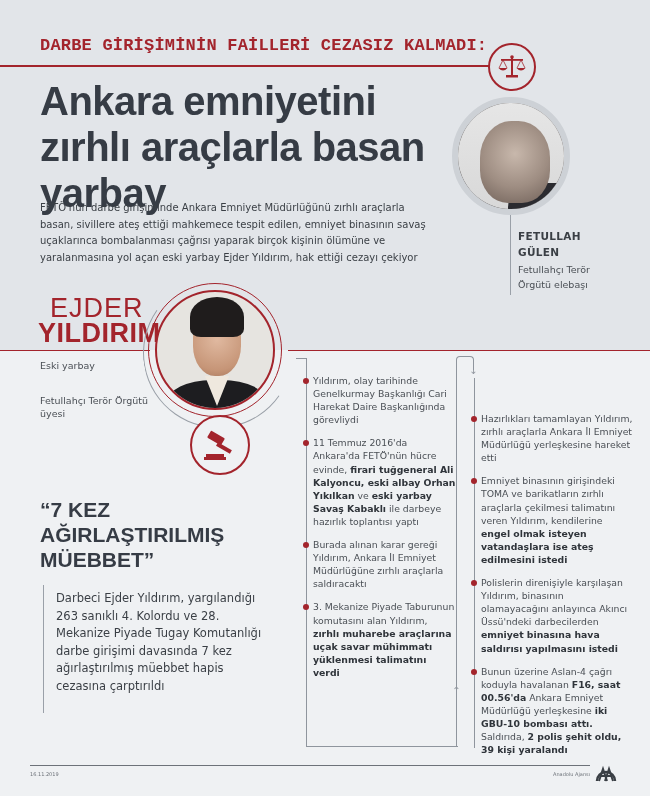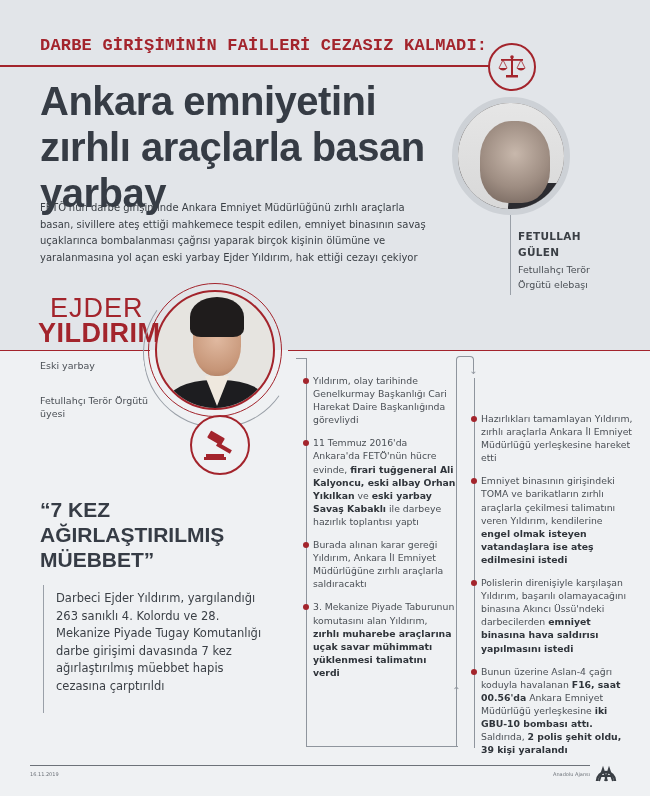--- a/index.html
+++ b/index.html
@@ -217,21 +217,21 @@
 
 <div class="tl-col col-left" id="tl-left">
     <div class="item"><span>Yıldırım, olay tarihinde Genelkurmay Başkanlığı Cari Harekat Daire Başkanlığında görevliydi</span></div>
     <div class="item"><span>11 Temmuz 2016'da Ankara'da FETÖ'nün hücre evinde, </span><b>firari tuğgeneral Ali Kalyoncu, eski albay Orhan Yıkılkan</b><span> ve </span><b>eski yarbay Savaş Kabaklı</b><span> ile darbeye hazırlık toplantısı yaptı</span></div>
     <div class="item"><span>Burada alınan karar gereği Yıldırım, Ankara İl Emniyet Müdürlüğüne zırhlı araçlarla saldıracaktı</span></div>
     <div class="item"><span>3. Mekanize Piyade Taburunun komutasını alan Yıldırım, </span><b>zırhlı muharebe araçlarına uçak savar mühimmatı yüklenmesi talimatını verdi</b></div>
   </div>
 <div class="tl-col col-right" id="tl-right">
     <div class="item"><span>Hazırlıkları tamamlayan Yıldırım, zırhlı araçlarla Ankara İl Emniyet Müdürlüğü yerleşkesine hareket etti</span></div>
     <div class="item"><span>Emniyet binasının girişindeki TOMA ve barikatların zırhlı araçlarla çekilmesi talimatını veren Yıldırım, kendilerine </span><b>engel olmak isteyen vatandaşlara ise ateş edilmesini istedi</b></div>
-    <div class="item"><span>Polislerin direnişiyle karşılaşan Yıldırım, başarılı olamayacağını binasına Akıncı Üssü'ndeki darbecilerden </span><b>emniyet binasına hava saldırısı yapılmasını istedi</b></div>
+    <div class="item"><span>Polislerin direnişiyle karşılaşan Yıldırım, binasının olamayacağını anlayınca Akıncı Üssü'ndeki darbecilerden </span><b>emniyet binasına hava saldırısı yapılmasını istedi</b></div>
     <div class="item"><span>Bunun üzerine Aslan-4 çağrı koduyla havalanan </span><b>F16, saat 00.56'da</b><span> Ankara Emniyet Müdürlüğü yerleşkesine </span><b>iki GBU-10 bombası attı.</b><span> Saldırıda, </span><b>2 polis şehit oldu, 39 kişi yaralandı</b></div>
   </div>
 
 <div class="footer-line"></div>
 <div class="footer-date">16.11.2019</div>
 <div class="footer-source">Anadolu Ajansı</div>
 <div class="aa-logo">
   <svg width="22" height="22" viewBox="0 0 22 22">
     <path d="M2 20 A9 9 0 0 1 20 20" fill="none" stroke="#3a3f45" stroke-width="2.5"></path>
     <path d="M4 20 L8 8 L12 20 M6 15 L10 15" fill="none" stroke="#3a3f45" stroke-width="2"></path>

